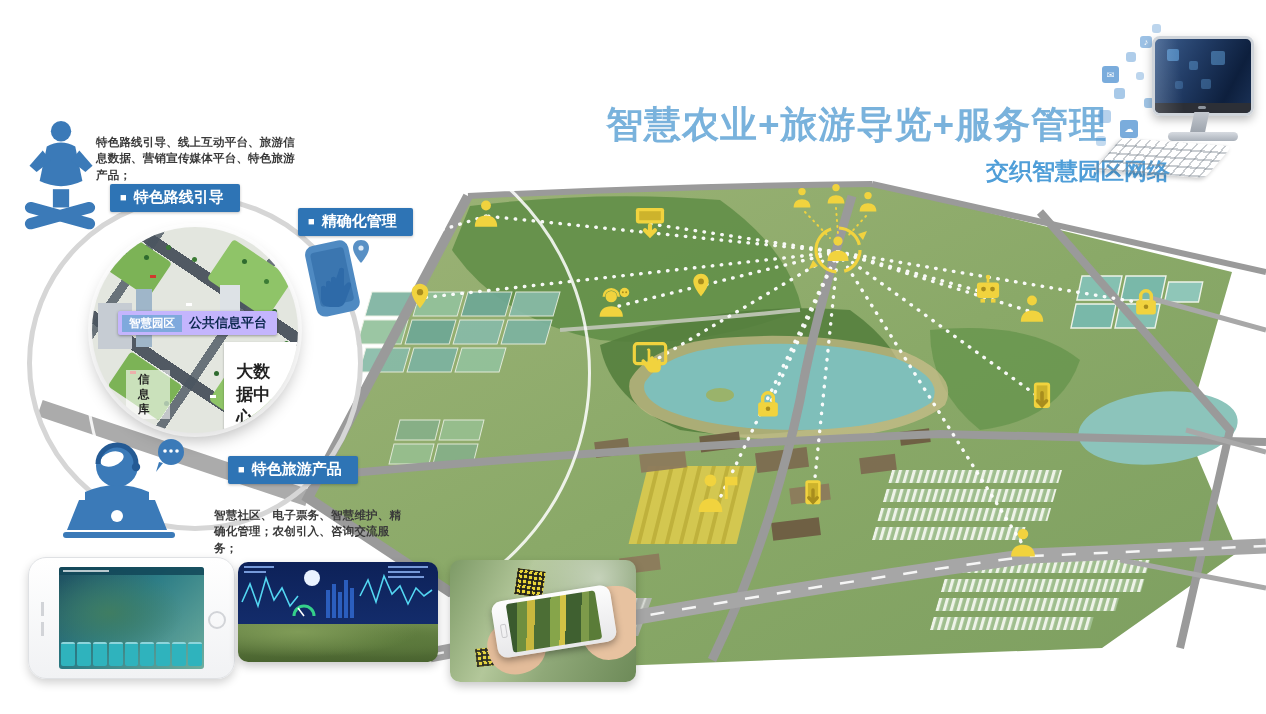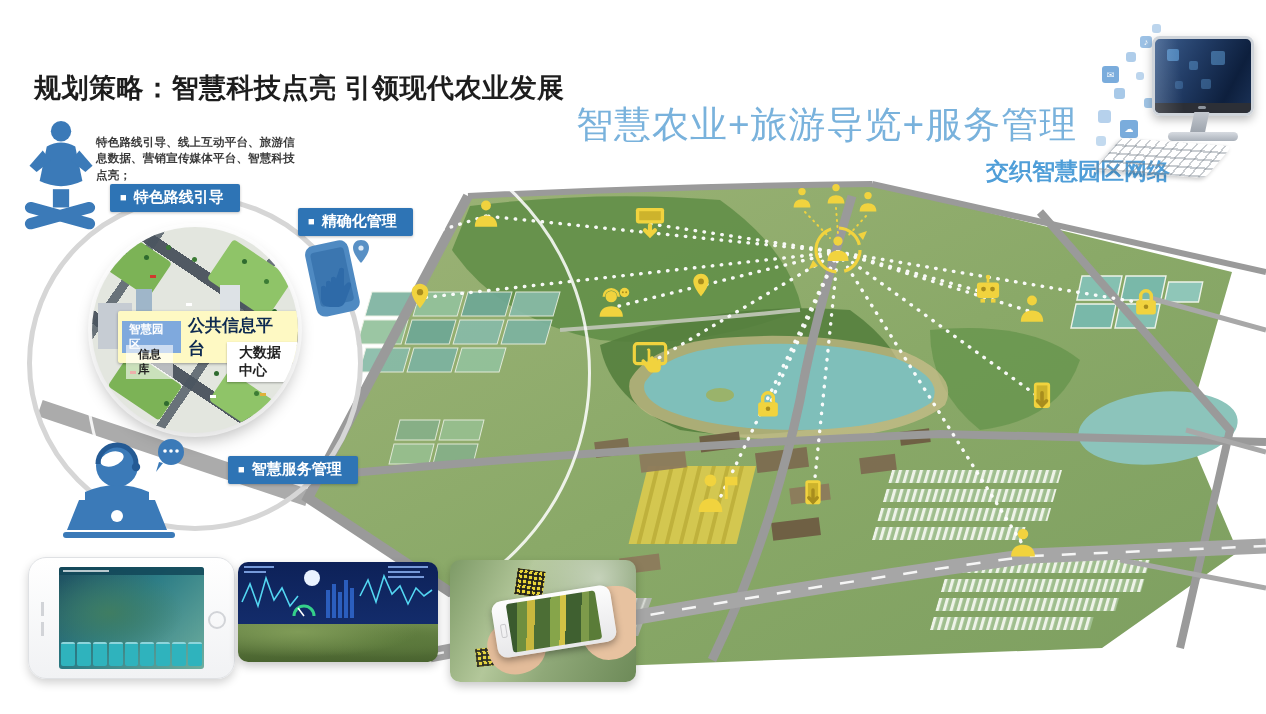--- a/index.html
+++ b/index.html
@@ -1,21 +1,21 @@
 <!DOCTYPE html>
 <html><head>
 <meta charset="utf-8">
 <style>
   html,body{margin:0;padding:0;background:#fff;}
   .slide{position:relative;width:1266px;height:714px;background:#fff;overflow:hidden;
          font-family:"Liberation Sans","DejaVu Sans",sans-serif;}
 
   
   .title{position:absolute;left:34px;top:52px;font-size:27px;font-weight:800;color:#1d1d1d;letter-spacing:.5px;z-index:9;}
-  .headline{position:absolute;left:576px;top:100px;font-size:37px;font-weight:400;color:#79b2dc;letter-spacing:1px;z-index:9;}
+  .headline{position:absolute;left:606px;top:100px;font-size:37px;font-weight:700;color:#79b2dc;letter-spacing:1px;z-index:9;}
   .subheadline{position:absolute;left:986px;top:156px;font-size:23px;font-weight:700;color:#4f9ed8;z-index:9;}
 
   
   .desc{position:absolute;font-size:11.5px;font-weight:600;color:#3a3a3a;line-height:1.45;letter-spacing:.2px;z-index:9;}
   .badge{position:absolute;display:inline-flex;align-items:center;gap:7px;background:#2e74b5;color:#fff;
          font-size:15px;font-weight:700;padding:4px 16px 5px 10px;border-radius:2px;z-index:9;
          box-shadow:0 1px 3px rgba(0,0,0,.25);}
   .badge .sq{font-size:11px;line-height:1;}
   .desc1{left:96px;top:122px;width:206px;}
   .badge1{left:110px;top:184px;}
@@ -40,26 +40,26 @@
   .in-g{position:absolute;background:#7cb356;border-radius:4px;transform:rotate(34deg);}
   .in-g2{background:#8fc468;}
   .in-b{position:absolute;background:#c6ccd3;}
   .in-trees{position:absolute;left:30px;top:22px;width:5px;height:5px;border-radius:50%;background:#2f6b2f;
     box-shadow:22px 6px 0 #2f6b2f,44px -4px 0 #3c7c35,120px 10px 0 #2f6b2f,142px 30px 0 #3c7c35,
                92px 122px 0 #2f6b2f,132px 142px 0 #3c7c35,42px 152px 0 #2f6b2f,162px 92px 0 #3c7c35,
                150px 60px 0 #2f6b2f,70px 8px 0 #3c7c35;}
   .in-cars{position:absolute;left:58px;top:48px;width:6px;height:3px;background:#d03a2e;
     box-shadow:36px 28px 0 #fff,70px 56px 0 #d03a2e,96px 78px 0 #fff,-20px 96px 0 #d03a2e,60px 120px 0 #fff,110px 118px 0 #e0b23a;}
   .inrow{position:absolute;display:flex;align-items:center;z-index:6;}
-  .inrow1{left:26px;top:84px;background:#fef9c3;padding:3px 10px 3px 4px;gap:7px;border-radius:2px;box-shadow:0 1px 3px rgba(0,0,0,.35);font-family:Liberation Mono, monospace;}
+  .inrow1{left:26px;top:84px;background:#c4b5fd;padding:3px 10px 3px 4px;gap:7px;border-radius:2px;box-shadow:0 1px 3px rgba(0,0,0,.35);font-family:Liberation Mono, monospace;}
   .park-badge{background:#7fa9dd;color:#fff;font-size:11.5px;font-weight:700;padding:1px 7px;}
-  .platform{color:#0d2950;font-size:17px;font-weight:800;}
+  .platform{color:#0d2950;font-size:13px;font-weight:800;}
   .inrow2{left:34px;top:115px;gap:14px;}
   .db1{background:rgba(255,255,255,.6);padding:2px 12px;font-size:11.5px;font-weight:700;color:#222;}
-  .db2{background:#fff;padding:2px 12px;font-size:14px;font-weight:700;color:#222;box-shadow:0 1px 2px rgba(0,0,0,.3);margin-left:40px;}
+  .db2{background:#fff;padding:18px 12px;font-size:17px;font-weight:700;color:#222;box-shadow:0 1px 2px rgba(0,0,0,.3);margin-left:40px;}
 
   
   .pc{position:absolute;left:1096px;top:24px;width:170px;height:158px;z-index:9;}
   .pc .f{position:absolute;display:flex;align-items:center;justify-content:center;color:#fff;
          background:rgba(77,144,208,.75);border-radius:3px;font-size:9px;}
   .pc-monitor{position:absolute;left:56px;top:12px;width:96px;height:74px;border-radius:8px;overflow:hidden;
          background:linear-gradient(118deg,#3c5e8e 0%,#203a63 40%,#0d1f3d 75%,#1b3257 100%);
          border:3px solid #cfd4da;box-shadow:0 4px 10px rgba(0,0,0,.25);}
   .pc-monitor:after{content:"";position:absolute;left:-24%;top:-50%;width:70%;height:200%;
          background:linear-gradient(75deg,rgba(255,255,255,.38),rgba(255,255,255,0) 65%);transform:rotate(10deg);}
@@ -340,33 +340,32 @@
     <div class="inrow inrow1">
       <span class="park-badge">智慧园区</span>
       <span class="platform">公共信息平台</span>
     </div>
     <div class="inrow inrow2">
       <span class="db1">信息库</span>
       <span class="db2">大数据中心</span>
     </div>
   </div>
 
-  <h1 class="title">规划策略：智慧科技点亮 引领现代农业发展</h1>
   <div class="headline">智慧农业+旅游导览+服务管理</div>
   <div class="subheadline">交织智慧园区网络</div>
 
   <svg class="icon-tour" viewBox="0 0 70 118">
     <circle cx="36" cy="13" r="10" fill="#3b7ab8"></circle>
     <path d="M22 28 Q36 20 50 28 L57 62 Q36 72 15 62 Z" fill="#3b7ab8"></path>
     <path d="M18 32 L5 47 l7 6 L26 42 Z" fill="#3b7ab8"></path>
     <path d="M54 32 l13 15 -7 6 -14 -11 z" fill="#3b7ab8"></path>
     <path d="M28 70 h16 v18 h-16 z" fill="#3b7ab8"></path>
     <path d="M6 104 L64 88 M6 88 L64 104" stroke="#3b7ab8" stroke-width="11" stroke-linecap="round"></path>
   </svg>
-  <p class="desc desc1">特色路线引导、线上互动平台、旅游信息数据、营销宣传媒体平台、智慧科技点亮；</p>
+  <p class="desc desc1">特色路线引导、线上互动平台、旅游信息数据、营销宣传媒体平台、特色旅游产品；</p>
   <div class="badge badge1">
     <span class="sq">■</span>
     <span>特色路线引导</span>
   </div>
 
   <div class="badge badge2">
     <span class="sq">■</span>
     <span>精确化管理</span>
   </div>
   <svg class="icon-hand" viewBox="0 0 100 100">
@@ -389,22 +388,23 @@
     <ellipse cx="59" cy="23" rx="12" ry="7" fill="#fff" transform="rotate(-18 59 23)"></ellipse>
     <path d="M45 28 a19 19 0 0 1 38 0" fill="none" stroke="#245a94" stroke-width="5"></path>
     <circle cx="83" cy="31" r="4.2" fill="#245a94"></circle>
     <path d="M32 56 Q64 42 96 56 L96 66 32 66 Z" fill="#3b7ab8"></path>
     <path d="M26 64 h76 l12 30 H14 Z" fill="#3b7ab8"></path>
     <circle cx="64" cy="80" r="6" fill="#fff"></circle>
     <rect x="10" y="96" width="112" height="6" rx="3" fill="#3b7ab8"></rect>
   </svg>
   <div class="badge badge3">
     <span class="sq">■</span>
-    <span>智慧服务管理</span>
-  </div>
+    <span>特色旅游产品</span>
+  </div>
+  <p class="desc desc3">智慧社区、电子票务、智慧维护、精确化管理；农创引入、咨询交流服务；</p>
 
   <div class="pc">
     <span class="f" style="left:2px;top:86px;width:13px;height:13px;opacity:.55;"></span>
     <span class="f" style="left:18px;top:64px;width:11px;height:11px;opacity:.65;"></span>
     <span class="f" style="left:6px;top:42px;width:17px;height:17px;">✉</span>
     <span class="f" style="left:30px;top:28px;width:10px;height:10px;opacity:.6;"></span>
     <span class="f" style="left:24px;top:96px;width:18px;height:18px;">☁</span>
     <span class="f" style="left:44px;top:12px;width:12px;height:12px;opacity:.75;">♪</span>
     <span class="f" style="left:40px;top:48px;width:8px;height:8px;opacity:.5;"></span>
     <span class="f" style="left:56px;top:0;width:9px;height:9px;opacity:.5;"></span>

